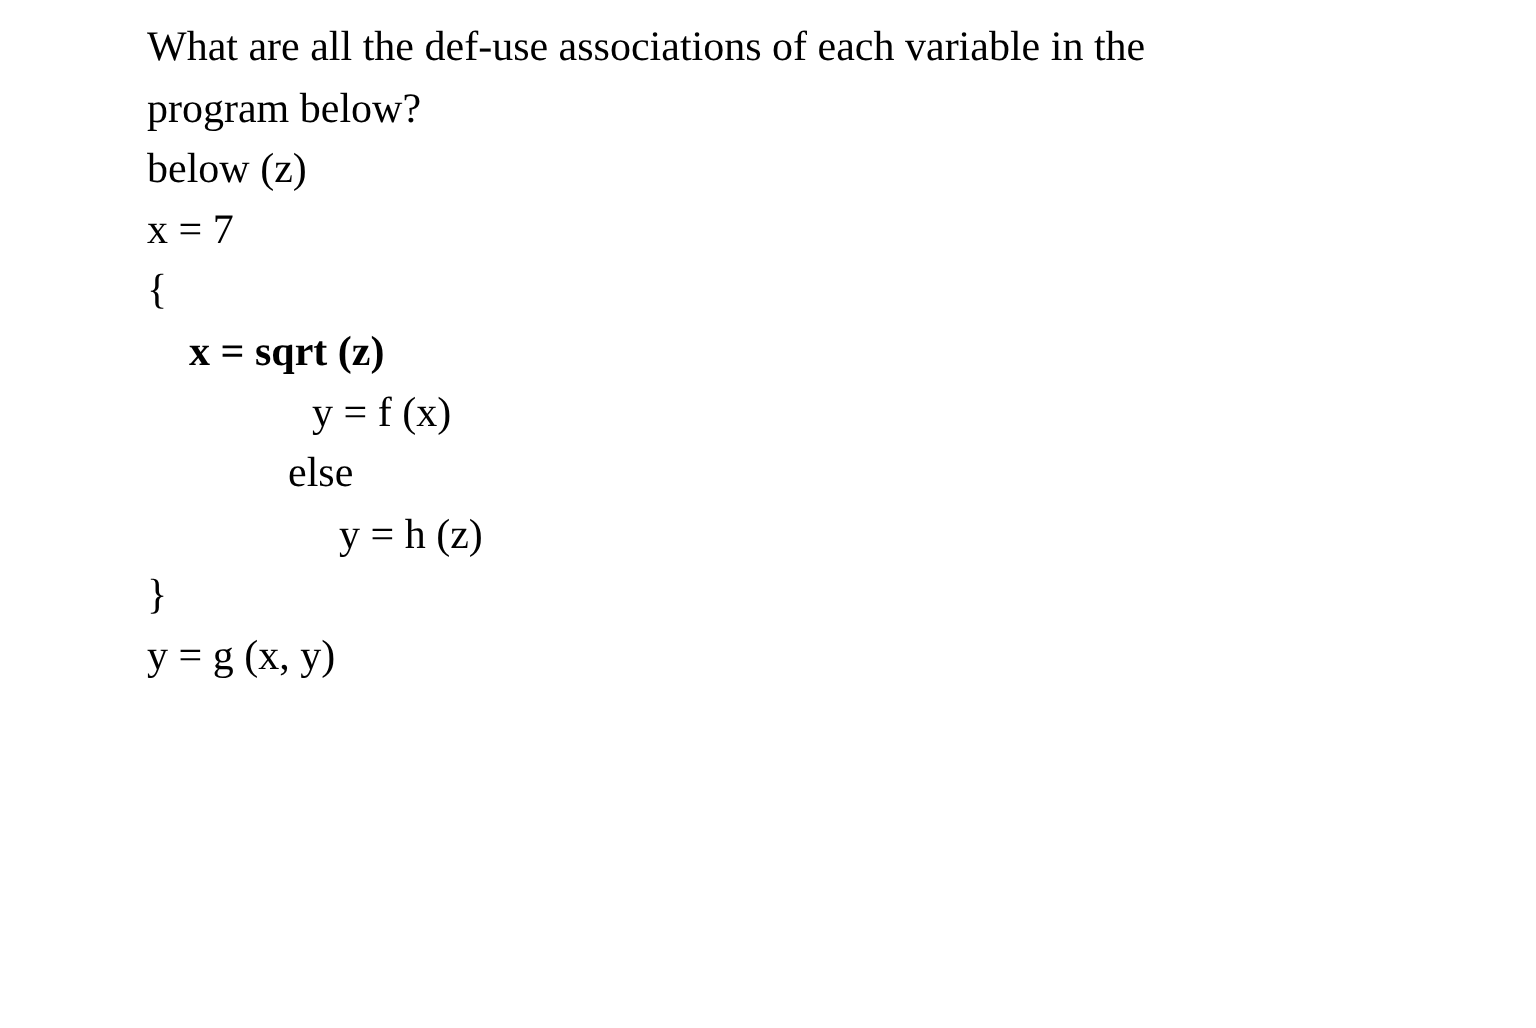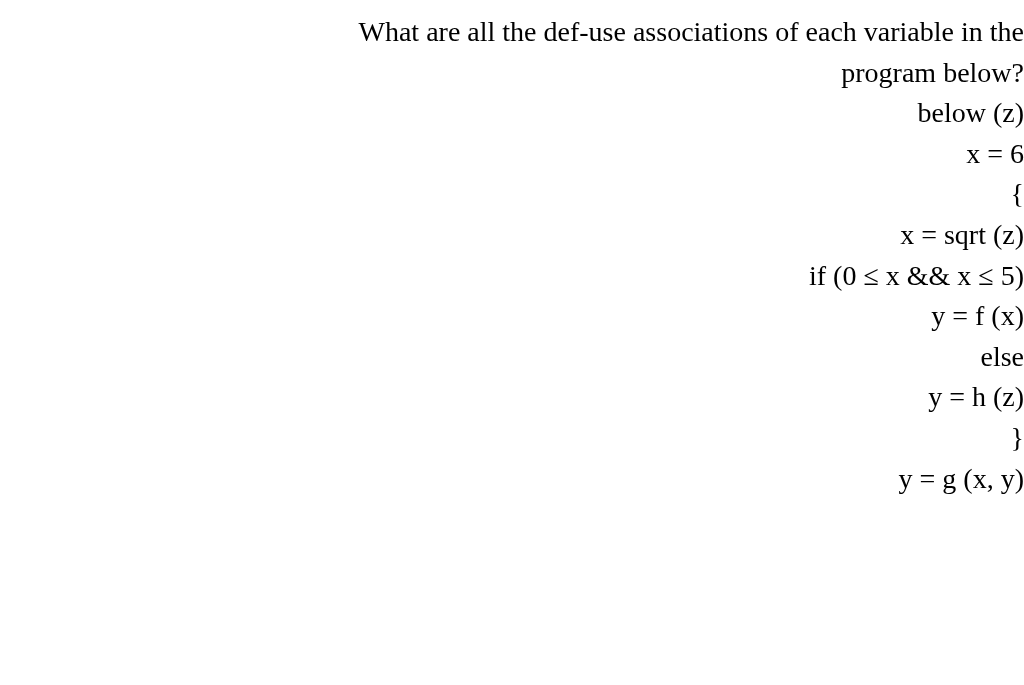--- a/index.html
+++ b/index.html
@@ -12,47 +12,46 @@
       height: 685px;
       background: #ffffff;
       font-family: 'Times New Roman', Times, serif;
       font-size: 28px;
       color: #000000;
       padding-top: 12px;
       padding-left: 98px;
     }
     .content {
       line-height: 1.45;
-      text-align: right;
     }
     .line {
       white-space: pre;
     }
     .indent1 {
       padding-left: 28px;
+      font-weight: bold;
     }
     .indent2 {
       padding-left: 110px;
     }
     .indent3 {
       padding-left: 128px;
     }
     .indent4 {
       padding-left: 94px;
     }
   </style>
 </head>
 <body>
 
 <div class="content">
   <div class="line">What are all the def-use associations of each variable in the</div>
   <div class="line">program below?</div>
   <div class="line">below (z)</div>
-  <div class="line">x = 6</div>
+  <div class="line">x = 7</div>
   <div class="line">{</div>
   <div class="line indent1">x = sqrt (z)</div>
-  <div class="line indent1">if (0 ≤ x &amp;&amp; x ≤ 5)</div>
   <div class="line indent2">y = f (x)</div>
   <div class="line indent4">else</div>
   <div class="line indent3">y = h (z)</div>
   <div class="line">}</div>
   <div class="line">y = g (x, y)</div>
 </div>
 
 </body></html>

